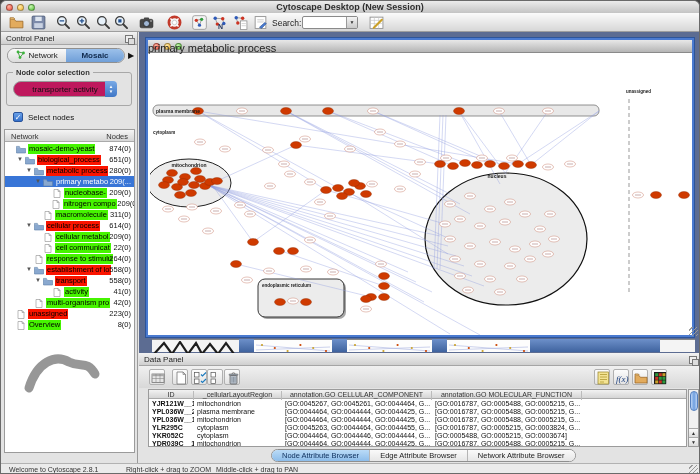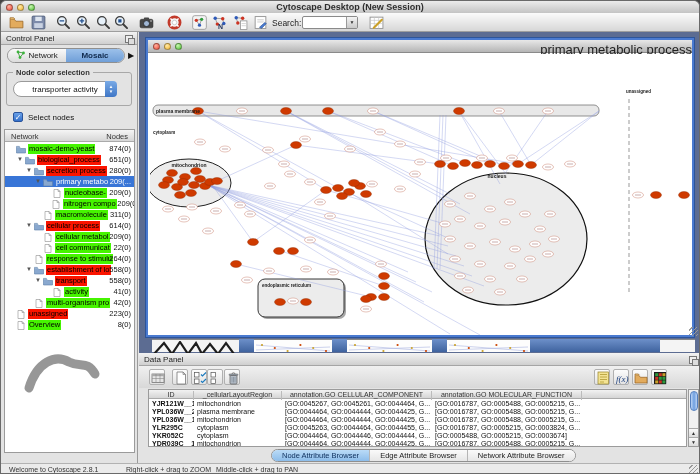--- a/index.html
+++ b/index.html
@@ -40,21 +40,21 @@
     border:1px solid #8f8f8f; border-radius:8px; overflow:hidden; background:#ececec; }
   .cp-tab { flex:1; font-size:8px; color:#222; text-align:center; line-height:14px;
     background:linear-gradient(#fafafa,#dcdcdc); }
   .cp-tab.active { background:linear-gradient(#9cc0ea,#6f9fd8); color:#102a4d; font-weight:bold; }
   .tab-arrow { position:absolute; left:127px; top:19px; font-size:8px; color:#111; }
   
   .groupbox { position:absolute; left:5px; top:40px; width:126px; height:34px;
     border:1px solid #a8a8a8; border-radius:3px; }
   .groupbox .legend { position:absolute; left:6px; top:-5px; background:#e3e3e3; padding:0 3px;
     font-size:7.5px; font-weight:bold; color:#333; }
-  .cselect { position:absolute; left:6px; top:8px; width:104px; height:16px; background:#ffffff;
+  .cselect { position:absolute; left:6px; top:8px; width:104px; height:16px; background:#be185d;
     border:1px solid #9a9a9a; border-radius:8px; font-size:8px; color:#111; line-height:15px; text-align:center; }
   .cselect .stepper { position:absolute; right:-1px; top:-1px; width:12px; height:16px; border-radius:0 4px 4px 0;
     background:linear-gradient(#79aae6,#3e76c6); color:#fff; font-size:4.5px; text-align:center; line-height:5px; padding-top:2.5px; }
   
   .checkrow { position:absolute; left:12px; top:80px; height:12px; }
   .cbox { position:absolute; left:0; top:0; width:10px; height:10px; border-radius:2px;
     background:linear-gradient(#6aa1e8,#3470cb); border:1px solid #29549c; color:#fff; font-size:8px; line-height:9px; text-align:center; }
   .cbl { position:absolute; left:15px; top:1px; font-size:8px; color:#111; white-space:nowrap; }
   
   .tree { position:absolute; left:3px; top:97px; width:131px; height:324px; background:#fff; border:1px solid #9b9b9b; overflow:hidden; }
@@ -70,21 +70,21 @@
   .trow.sel .tlabel, .trow.sel .tcount { color:#fff; }
   .hl-green { background:#46f400; }
   .hl-red { background:#fb1400; }
   
   .overview-svg { position:absolute; left:0; top:210px; }
   
   .workspace { position:absolute; left:138px; top:31px; width:562px; height:321px; background:#5c6c92; overflow:hidden; }
   .iframe { position:absolute; left:7px; top:6px; width:548px; height:299px;
     border:2px solid #4a7ad0; box-shadow:0 0 0 1px #2d5499; background:#fff; }
   .iframe .ititle { position:relative; height:13px; background:linear-gradient(#e8e8e8,#b5b5b5); border-bottom:1px solid #8a8a8a; }
-  .iframe .ititle .itext { position:absolute; width:100%; top:1.5px; text-align:right; font-size:13px; color:#222; }
+  .iframe .ititle .itext { position:absolute; width:100%; top:1.5px; text-align:left; font-size:11px; color:#222; }
   .itl { position:absolute; top:3px; width:7px; height:7px; border-radius:50%; border:0.5px solid rgba(0,0,0,.35); }
   .canvas-wrap { position:absolute; left:2px; top:14px; width:540px; height:281px; background:#fff; overflow:hidden; }
   .net-svg { position:absolute; left:0; top:0; }
   .net-svg text { font-family:"Liberation Sans", sans-serif; }
   
   .strip { position:absolute; left:8px; top:307px; width:548px; height:13px; }
   .strip .seg { position:absolute; top:0; height:13px; }
   .grip { position:absolute; width:12px; height:12px; }
   .grip:before { content:""; position:absolute; right:1px; bottom:1px; width:9px; height:9px;
     background:repeating-linear-gradient(135deg, transparent 0 2px, #9a9a9a 2px 3px); }
@@ -309,21 +309,21 @@
             <span class="tcount">651(0)</span>
           </div>
           <div class="trow" style="top: 35px;">
             <span class="arr" style="left:21px">▼</span>
             <span class="ticonwrap" style="position:absolute;left:29px;top:1px;width:10px;height:9px;">
               <svg class="ticon" viewBox="0 0 10 9">
                 <path d="M.5,2.5 h3.2 l1,1 h4.8 V8 H.5 Z" fill="#89a8cf" stroke="#5b7ea8" stroke-width=".6"></path>
                 <path d="M.5,2.5 V1.4 h2.8 l.8,1.1" fill="#a9c2dd" stroke="#5b7ea8" stroke-width=".6"></path>
               </svg>
             </span>
-            <span class="tlabel hl-red" style="left:41px">secretion process</span>
+            <span class="tlabel hl-red" style="left:41px">metabolic process</span>
             <span class="tcount">280(0)</span>
           </div>
           <div class="trow sel" style="top: 46px;">
             <span class="arr" style="left:30px">▼</span>
             <span class="ticonwrap" style="position:absolute;left:38px;top:1px;width:10px;height:9px;">
               <svg class="ticon" viewBox="0 0 10 9">
                 <path d="M.5,2.5 h3.2 l1,1 h4.8 V8 H.5 Z" fill="#89a8cf" stroke="#5b7ea8" stroke-width=".6"></path>
                 <path d="M.5,2.5 V1.4 h2.8 l.8,1.1" fill="#a9c2dd" stroke="#5b7ea8" stroke-width=".6"></path>
               </svg>
             </span>

